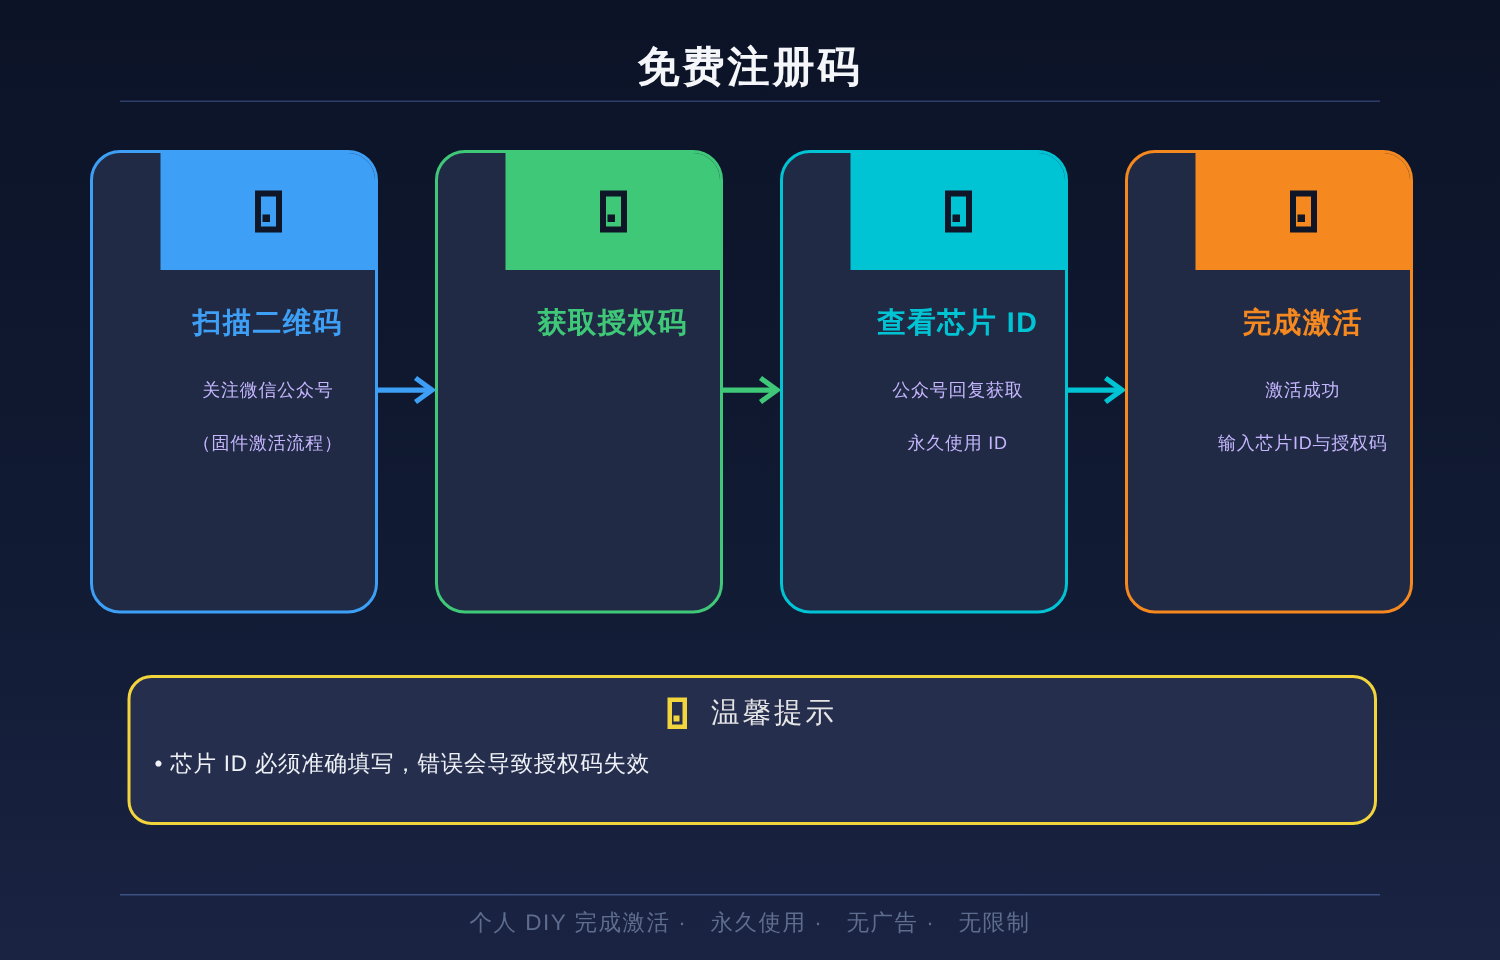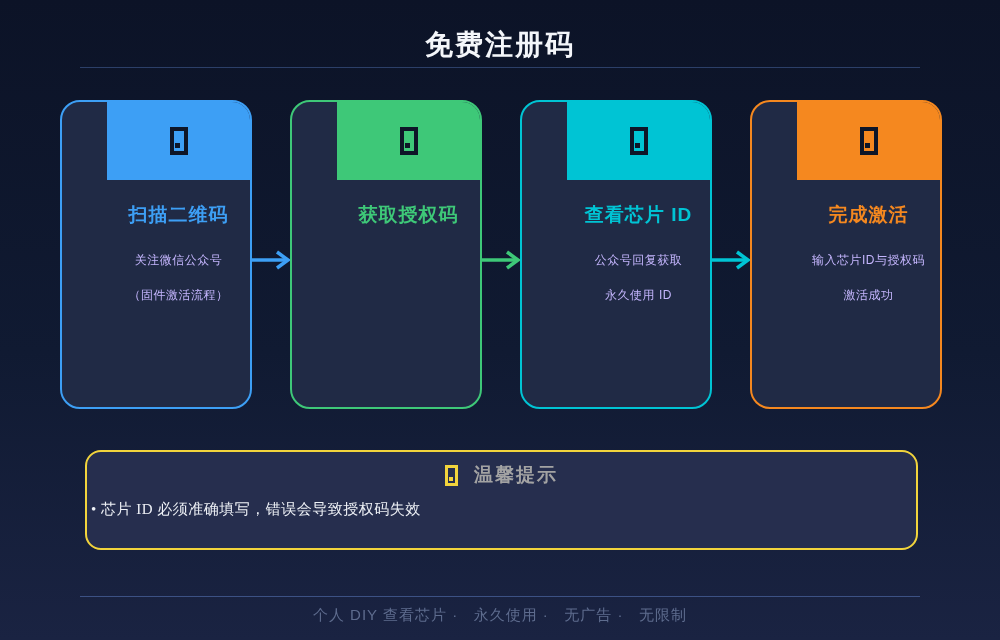--- a/index.html
+++ b/index.html
@@ -89,27 +89,26 @@
     background: #262e4e;
     border: 2px solid var(--tips-border, #f2d43c);
     border-radius: 16px;
   }
   .tips-heading {
     margin-top: 10px;
     display: flex; align-items: center; justify-content: center; gap: 16px;
     color: #f2d43c;
   }
   .tips-heading-text {
-    font-size: 19px; font-weight: 700; letter-spacing: 2px;
-    color: #a3a3a3;
+    font-size: 19px; font-weight: 400; letter-spacing: 2px;
+    color: #e5e5e5;
   }
   .tips-list {
-    margin-top: 8px; padding-left: 4px;
+    margin-top: 8px; padding-left: 16px;
     list-style: none;
-    font-family: Liberation Serif, serif;
   }
   .tips-list li {
     font-size: 15px; line-height: 27px; letter-spacing: 0.5px;
     color: #eef1f6;
   }
   .tips-list li::before { content: "• "; color: #eef1f6; }
 
   
   .footer-divider {
     position: absolute; top: 596px; left: 80px; width: 840px; height: 1px;
@@ -184,33 +183,33 @@
         <path d="M25 4 L36 12 L25 20" fill="none" stroke="currentColor" stroke-width="3.5" stroke-linejoin="miter"></path>
       </svg>
     </div>
 
     <div class="step-card" style="--accent: #f5881f;">
       <div class="card-header">
         <span class="tofu"></span>
       </div>
       <div class="card-title">完成激活</div>
       <div class="card-lines">
+        <div>激活成功</div>
         <div>输入芯片ID与授权码</div>
-        <div>激活成功</div>
       </div>
     </div>
 
   </div>
 
   <div class="tips-box" style="--tips-border: #f2d43c;">
     <div class="tips-heading">
       <span class="tofu small"></span>
       <span class="tips-heading-text">温馨提示</span>
     </div>
     <ul class="tips-list">
       <li>芯片 ID 必须准确填写，错误会导致授权码失效</li>
     </ul>
   </div>
 
   <div class="footer-divider"></div>
-  <div class="footer-text">个人 DIY 查看芯片 ·   永久使用 ·   无广告 ·   无限制</div>
+  <div class="footer-text">个人 DIY 完成激活 ·   永久使用 ·   无广告 ·   无限制</div>
 
 </div>
 
 </body></html>

